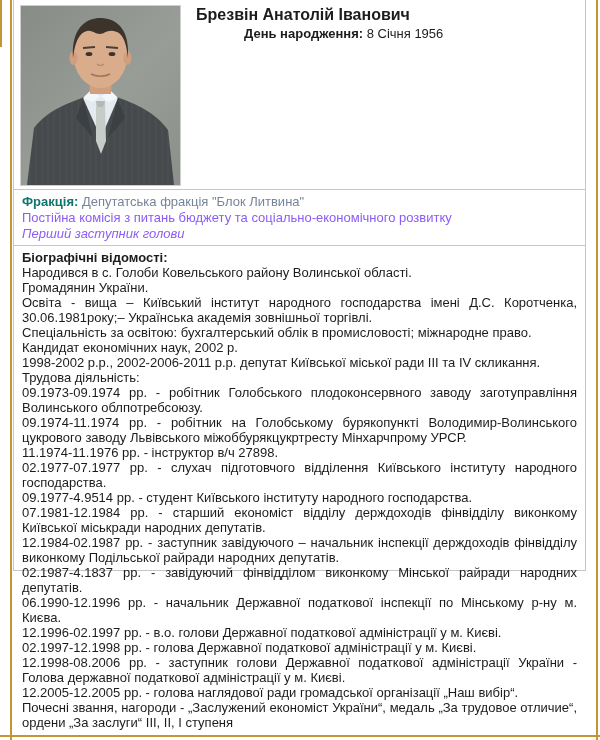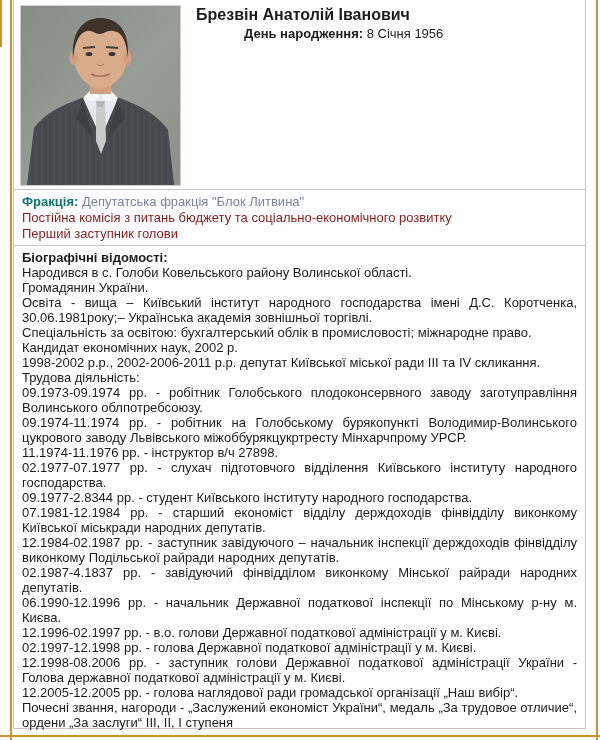--- a/index.html
+++ b/index.html
@@ -6,36 +6,36 @@
   body{font-family:"Liberation Sans","DejaVu Sans",sans-serif;color:#1c1c1c;}
   .page{position:relative;width:600px;height:740px;background:#fff;overflow:hidden;}
 
   
   .gold-left{position:absolute;left:10px;top:0;width:2px;height:740px;background:#c59433;}
   .gold-right{position:absolute;left:596px;top:0;width:2px;height:740px;background:#c59433;}
   .gold-bottom{position:absolute;left:0;top:735px;width:600px;height:2px;background:#c59433;}
   .gold-stub{position:absolute;left:0;top:0;width:2px;height:47px;background:#c59433;}
 
   
-  .content{position:absolute;left:13px;top:0;width:573px;height:729px;
+  .content{position:absolute;left:13px;top:0;width:573px;height:571px;
            border:1px solid #c6c6c6;border-top:none;box-sizing:border-box;background:#fff;}
 
   .sec-header{position:relative;height:189px;}
   .photo{position:absolute;left:6px;top:5px;width:161px;height:181px;border:1px solid #cfcfcf;box-sizing:border-box;}
   .photo svg{display:block;}
   .head-text{position:absolute;left:182px;top:5px;right:6px;}
   .person-name{font-size:16px;font-weight:bold;line-height:19px;}
   .birth-line{font-size:13px;margin-top:2px;line-height:16px;margin-left:48px;}
   .birth-line b{font-weight:bold;}
 
   .sec-faction{border-top:1px solid #c6c6c6;padding:4px 8px 3px 8px;font-size:13px;line-height:16px;}
   .lbl{font-weight:bold;color:#0f766e;}
   a.link-blue{color:#76849a;text-decoration:none;cursor:pointer;}
-  a.link-olive{color:#7f1d1d;text-decoration:none;cursor:pointer;display:inline-block;}
-  a.link-olive.it{}
+  a.link-olive{color:#8b5cf6;text-decoration:none;cursor:pointer;display:inline-block;}
+  a.link-olive.it{font-style:italic;}
 
   .sec-bio{border-top:1px solid #c6c6c6;padding:4px 8px 0 8px;font-size:13px;line-height:15px;}
   .bio-label{font-weight:bold;}
   .bio-line{text-align:justify;}
 </style>
 </head>
 <body>
 
 <div class="page">
   <div class="gold-stub"></div>
@@ -108,21 +108,21 @@
       <div class="bio-line">Громадянин України.</div>
       <div class="bio-line">Освіта - вища – Київський інститут народного господарства імені Д.С. Коротченка, 30.06.1981року;– Українська академія зовнішньої торгівлі.</div>
       <div class="bio-line">Спеціальність за освітою: бухгалтерський облік в промисловості; міжнародне право.</div>
       <div class="bio-line">Кандидат економічних наук, 2002 р.</div>
       <div class="bio-line">1998-2002 р.р., 2002-2006-2011 р.р. депутат Київської міської ради III та IV скликання.</div>
       <div class="bio-line">Трудова діяльність:</div>
       <div class="bio-line">09.1973-09.1974 рр. - робітник Голобського плодоконсервного заводу заготуправління Волинського облпотребсоюзу.</div>
       <div class="bio-line">09.1974-11.1974 рр. - робітник на Голобському бурякопункті Володимир-Волинського цукрового заводу Львівського міжоббурякцукртресту Мінхарчпрому УРСР.</div>
       <div class="bio-line">11.1974-11.1976 рр. - інструктор в/ч 27898.</div>
       <div class="bio-line">02.1977-07.1977 рр. - слухач підготовчого відділення Київського інституту народного господарства.</div>
-      <div class="bio-line">09.1977-2.8344 рр. - студент Київського інституту народного господарства.</div>
+      <div class="bio-line">09.1977-4.9514 рр. - студент Київського інституту народного господарства.</div>
       <div class="bio-line">07.1981-12.1984 рр. - старший економіст відділу держдоходів фінвідділу виконкому Київської міськради народних депутатів.</div>
       <div class="bio-line">12.1984-02.1987 рр. - заступник завідуючого – начальник інспекції держдоходів фінвідділу виконкому Подільської райради народних депутатів.</div>
       <div class="bio-line">02.1987-4.1837 рр. - завідуючий фінвідділом виконкому Мінської райради народних депутатів.</div>
       <div class="bio-line">06.1990-12.1996 рр. - начальник Державної податкової інспекції по Мінському р-ну м. Києва.</div>
       <div class="bio-line">12.1996-02.1997 рр. - в.о. голови Державної податкової адміністрації у м. Києві.</div>
       <div class="bio-line">02.1997-12.1998 рр. - голова Державної податкової адміністрації у м. Києві.</div>
       <div class="bio-line">12.1998-08.2006 рр. - заступник голови Державної податкової адміністрації України - Голова державної податкової адміністрації у м. Києві.</div>
       <div class="bio-line">12.2005-12.2005 рр. - голова наглядової ради громадської організації „Наш вибір“.</div>
       <div class="bio-line">Почесні звання, нагороди - „Заслужений економіст України“, медаль „За трудовое отличие“, ордени „За заслуги“ III, II, I ступеня</div>
 

